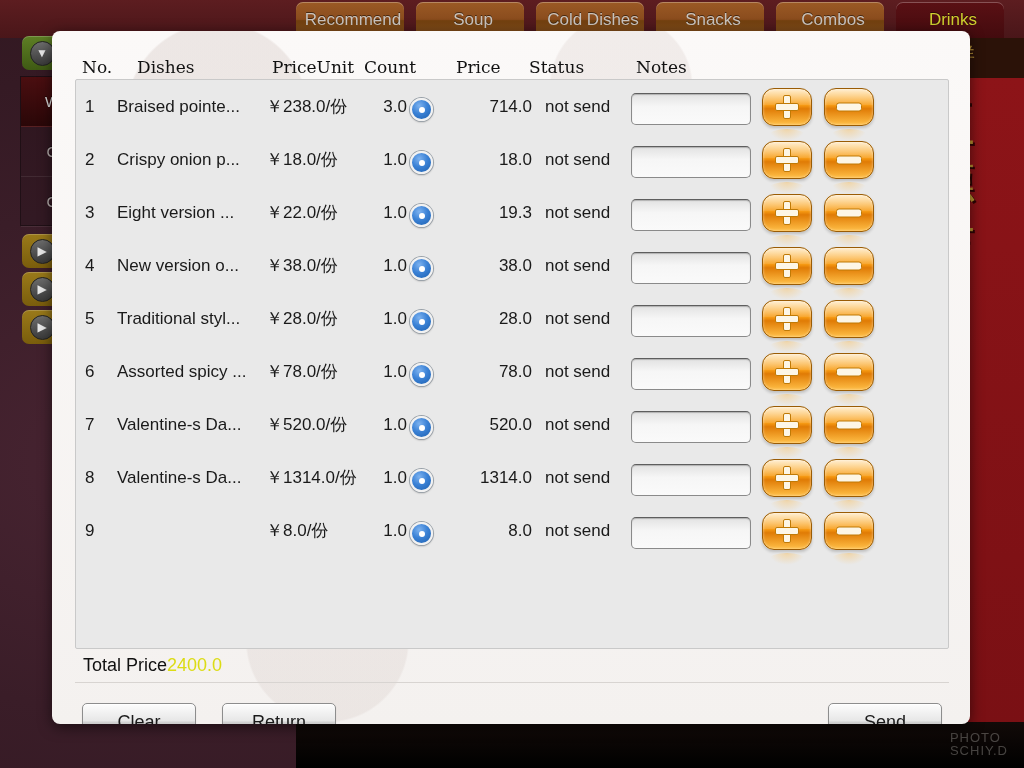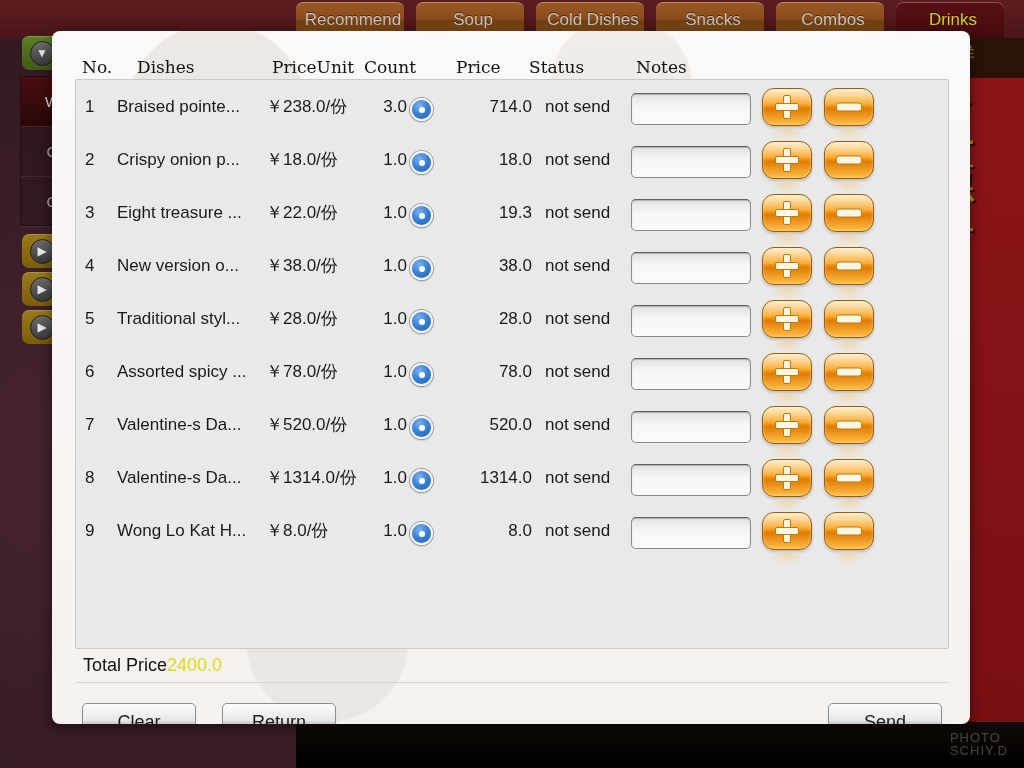--- a/index.html
+++ b/index.html
@@ -398,21 +398,21 @@
           </div>
         </div>
         <div class="c-minus">
           <div class="rbtn">
             <span class="glyph-minus"></span>
           </div>
         </div>
       </div>
       <div class="row">
         <div class="c-no">3</div>
-        <div class="c-dish">Eight treasure ...</div>
+        <div class="c-dish">Eight version ...</div>
         <div class="c-unit">￥22.0/份</div>
         <div class="c-count">1.0</div>
         <div class="c-radio">
           <div class="radio-dot">
             <i></i>
           </div>
         </div>
         <div class="c-price">19.3</div>
         <div class="c-status">not send</div>
         <div class="c-notes"><input type="text" class="notes-field" placeholder="" style=""></div>
@@ -560,21 +560,20 @@
           </div>
         </div>
         <div class="c-minus">
           <div class="rbtn">
             <span class="glyph-minus"></span>
           </div>
         </div>
       </div>
       <div class="row">
         <div class="c-no">9</div>
-        <div class="c-dish">Wong Lo Kat H...</div>
         <div class="c-unit">￥8.0/份</div>
         <div class="c-count">1.0</div>
         <div class="c-radio">
           <div class="radio-dot">
             <i></i>
           </div>
         </div>
         <div class="c-price">8.0</div>
         <div class="c-status">not send</div>
         <div class="c-notes"><input type="text" class="notes-field" placeholder="" style=""></div>

